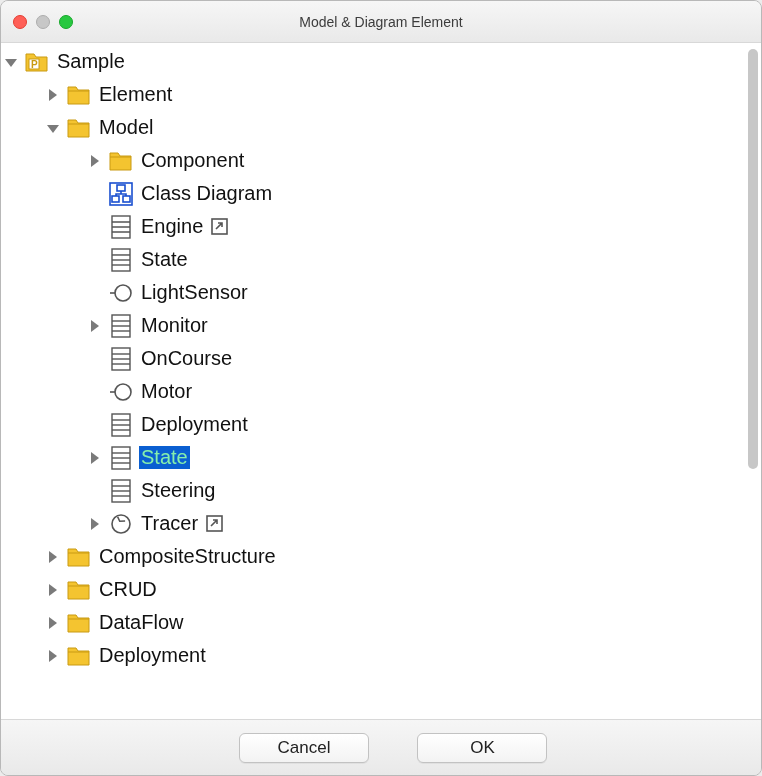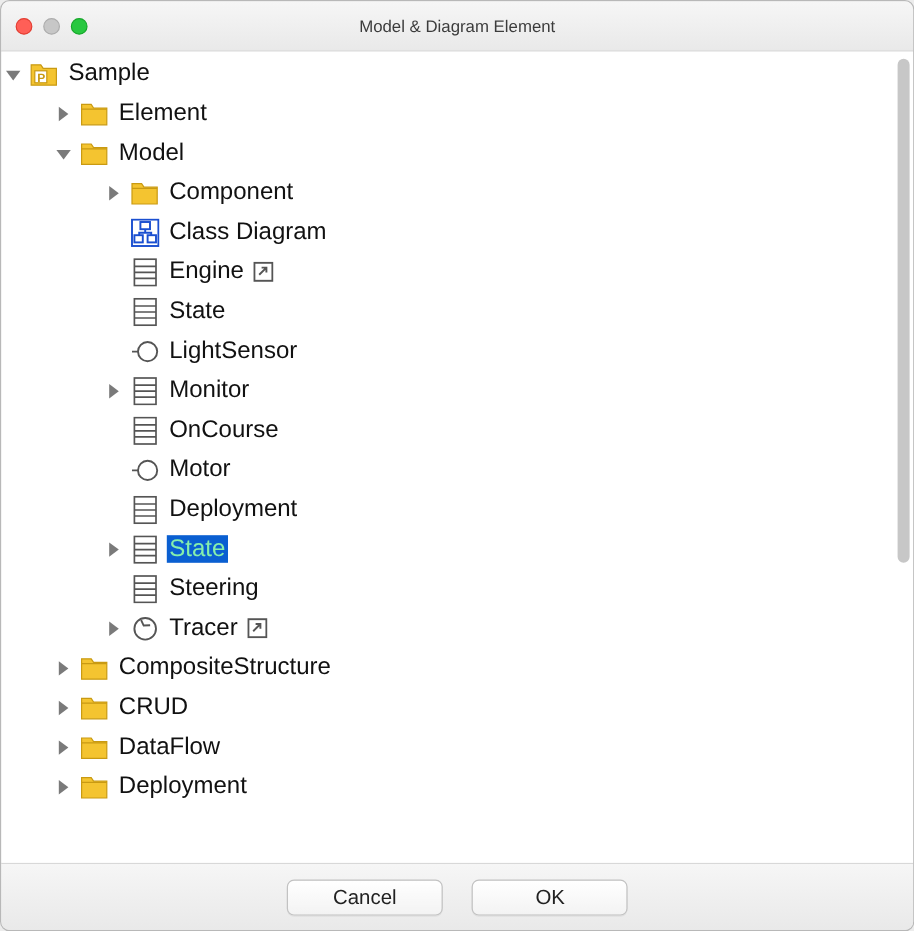--- a/index.html
+++ b/index.html
@@ -127,20 +127,21 @@
     .btn {
       min-width: 130px;
       height: 30px;
       padding: 0 38px;
       background: linear-gradient(to bottom, #ffffff, #f3f3f3);
       border: 1px solid #c2c2c2;
       border-radius: 6px;
       font-size: 17px;
       color: #222;
       box-shadow: 0 1px 0 rgba(0,0,0,0.05);
+      margin-left: 24px;
     }
   </style>
 </head>
 <body>
 
 <div class="titlebar">
   <div class="traffic">
     <span class="t-close"></span>
     <span class="t-min"></span>
     <span class="t-zoom"></span>

